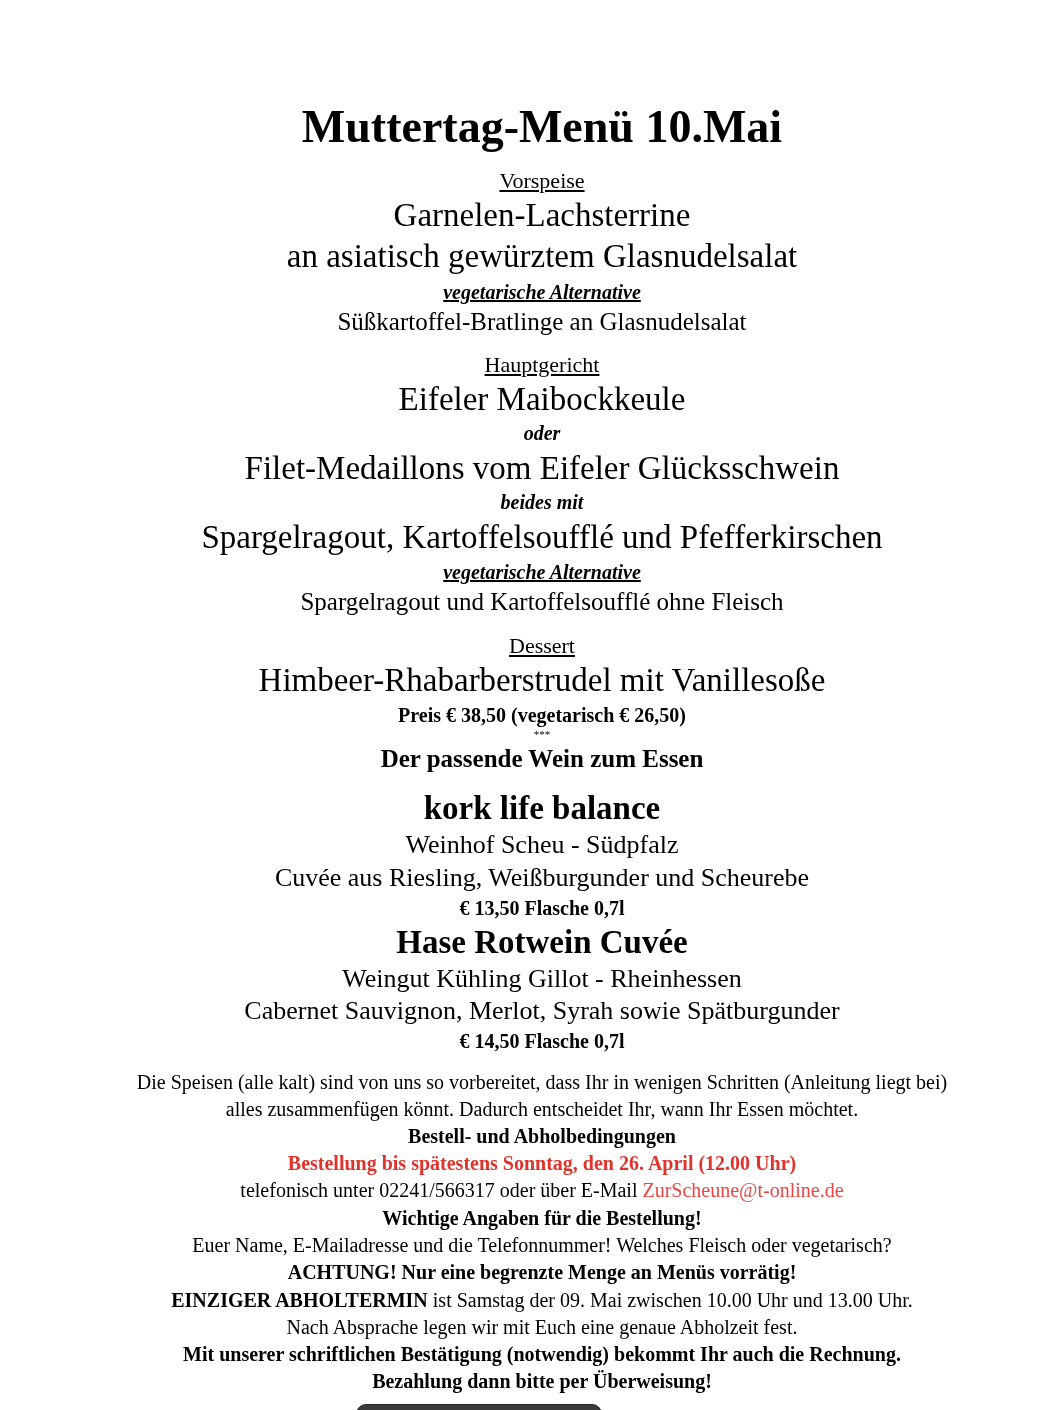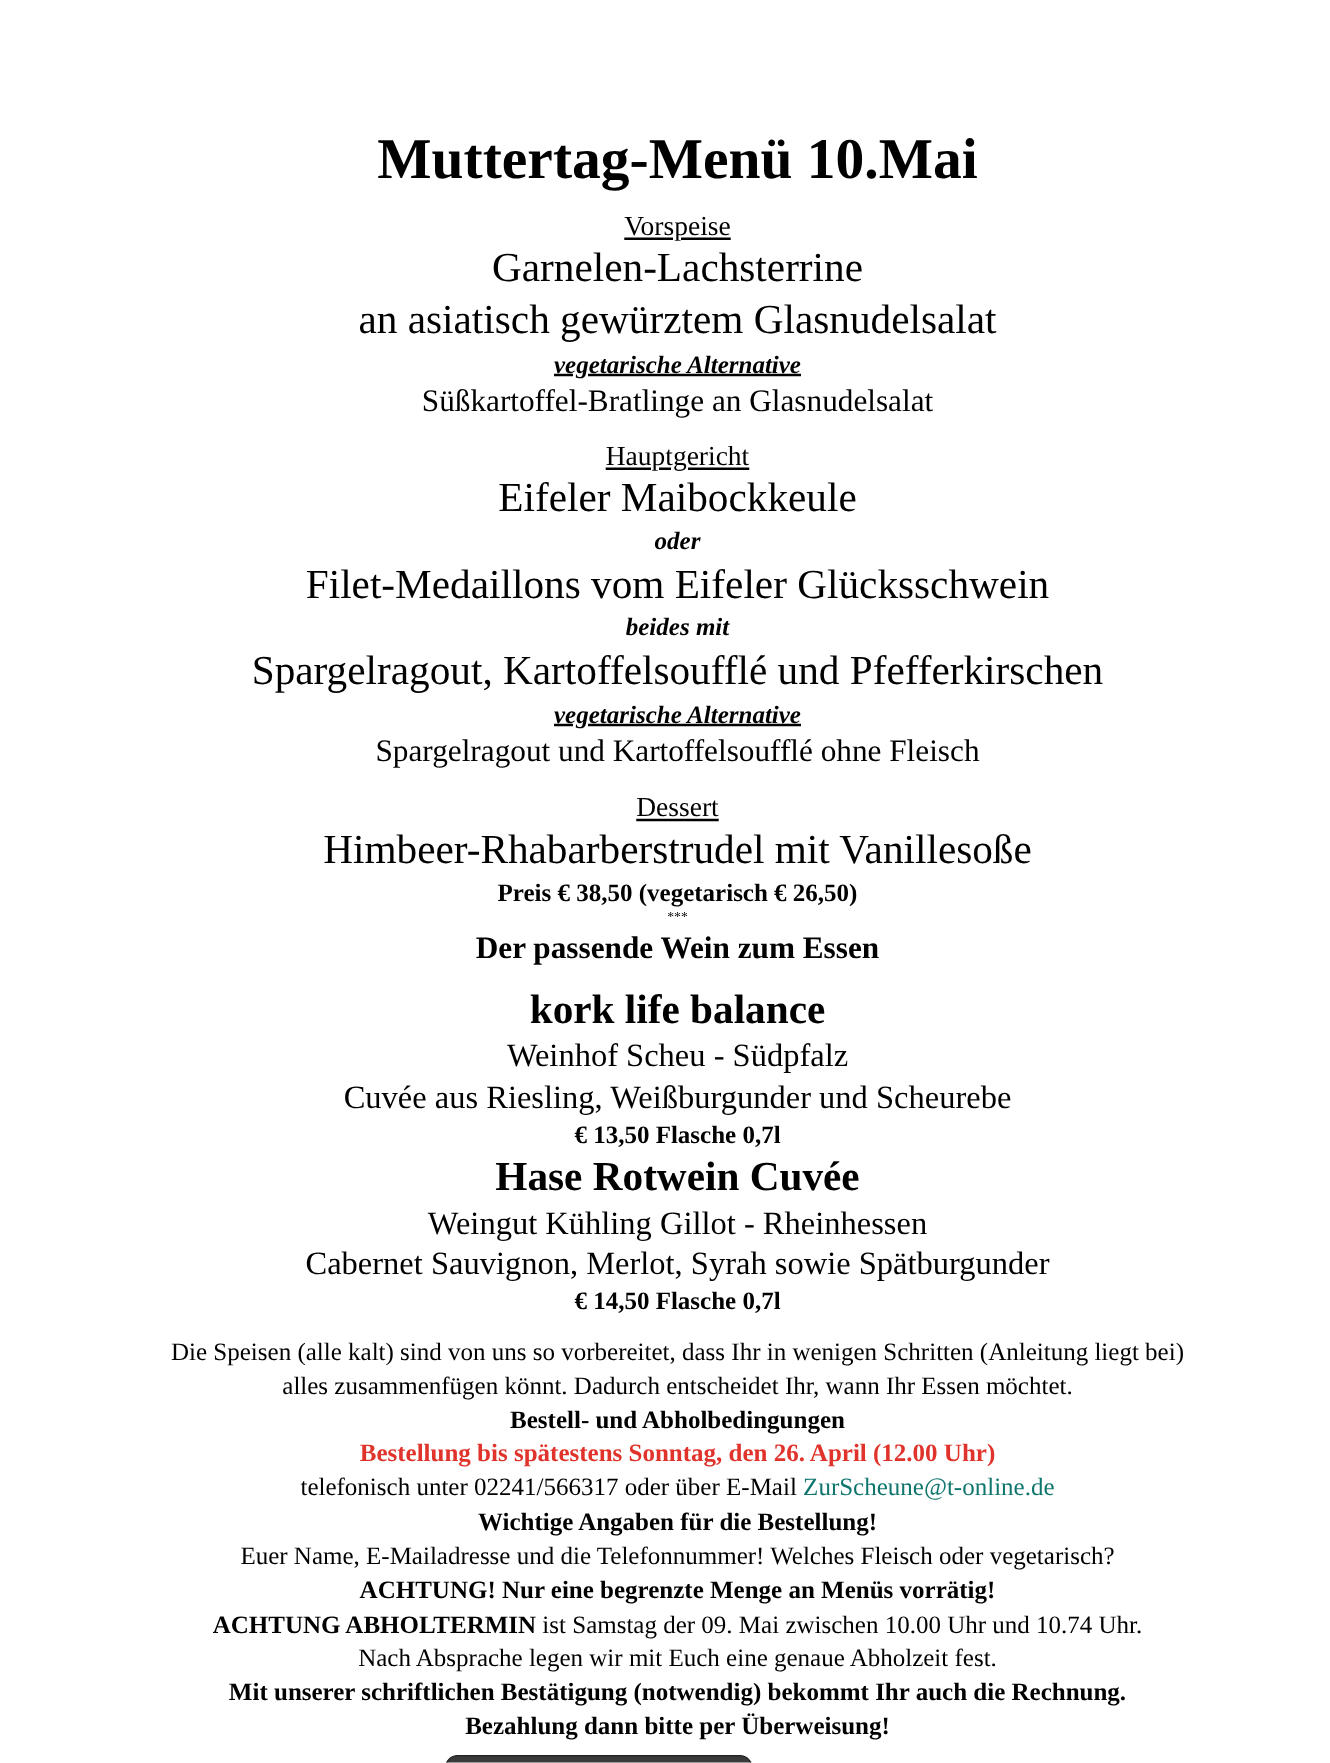--- a/index.html
+++ b/index.html
@@ -16,21 +16,21 @@
   .conj { font-size: 20px; font-weight: bold; font-style: italic; }
   .sub { font-size: 25px; }
   .price { font-size: 20px; font-weight: bold; }
   .stars { font-size: 11px; }
   .winehead { font-size: 25px; font-weight: bold; }
   .winename { font-size: 33px; font-weight: bold; }
   .wineinfo { font-size: 26px; }
   .note { font-size: 20px; }
   .note-b { font-size: 20px; font-weight: bold; }
   .red { color: #e0332b; font-weight: bold; font-size: 20px; }
-  .link { color: #0f766e; text-decoration: none; }
+  .link { color: #ef4444; text-decoration: none; }
   .bottom-button {
     position: absolute; left: 356px; top: 1404px; width: 244px; height: 20px;
     background: #3a3a3a; border-radius: 10px; border: 1px solid #222;
   }
 </style>
 </head>
 <body>
 
 <div class="page">
 
@@ -72,20 +72,20 @@
   <div class="line note" style="top:1099px;">alles zusammenfügen könnt. Dadurch entscheidet Ihr, wann Ihr Essen möchtet.</div>
   <div class="line note-b" style="top:1126px;">Bestell- und Abholbedingungen</div>
   <div class="line red" style="top:1153px;">Bestellung bis spätestens Sonntag, den 26. April (12.00 Uhr)</div>
   <div class="line note" style="top:1180px;">
     <span>telefonisch unter 02241/566317 oder über E-Mail </span><a class="link" href="#">ZurScheune@t-online.de</a>
   </div>
   <div class="line note-b" style="top:1208px;">Wichtige Angaben für die Bestellung!</div>
   <div class="line note" style="top:1235px;">Euer Name, E-Mailadresse und die Telefonnummer! Welches Fleisch oder vegetarisch?</div>
   <div class="line note-b" style="top:1262px;">ACHTUNG! Nur eine begrenzte Menge an Menüs vorrätig!</div>
   <div class="line note" style="top:1290px;">
-    <b>ACHTUNG ABHOLTERMIN</b><span> ist Samstag der 09. Mai zwischen 10.00 Uhr und 10.74 Uhr.</span>
+    <b>EINZIGER ABHOLTERMIN</b><span> ist Samstag der 09. Mai zwischen 10.00 Uhr und 13.00 Uhr.</span>
   </div>
   <div class="line note" style="top:1317px;">Nach Absprache legen wir mit Euch eine genaue Abholzeit fest.</div>
   <div class="line note-b" style="top:1344px;">Mit unserer schriftlichen Bestätigung (notwendig) bekommt Ihr auch die Rechnung.</div>
   <div class="line note-b" style="top:1371px;">Bezahlung dann bitte per Überweisung!</div>
 
   <div class="bottom-button"></div>
 </div>
 
 </body></html>

